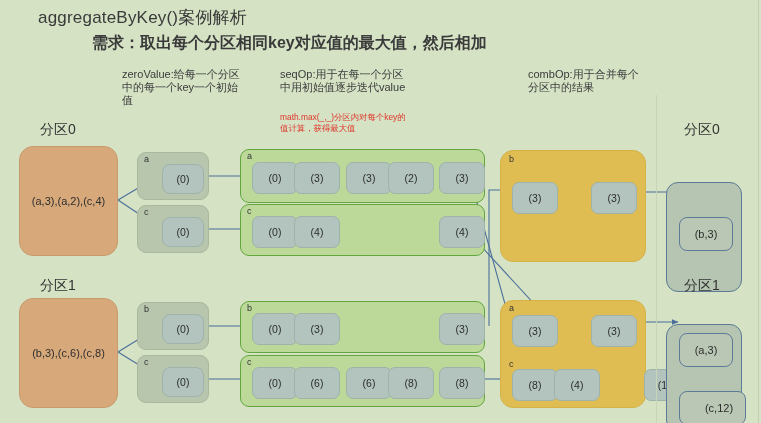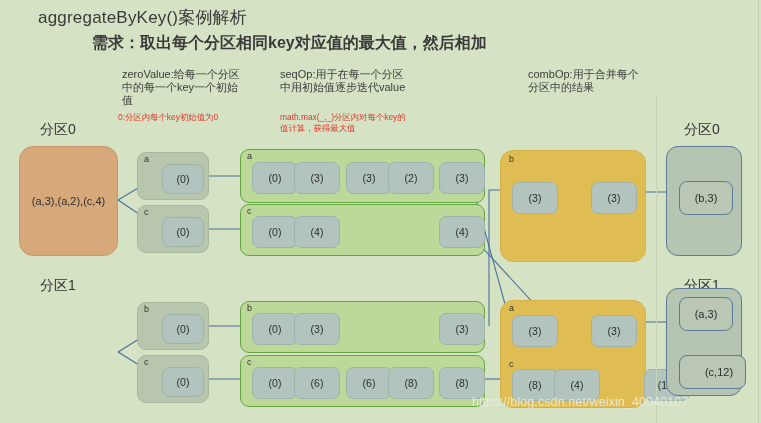--- a/index.html
+++ b/index.html
@@ -27,21 +27,21 @@
   .src{
     background:#d7a87a;border:1px solid #c89a6c;border-radius:14px;
     display:flex;align-items:center;justify-content:center;
     font-size:11px;color:#2f2f2f;
   }
 
   
   .grp-grey{background:#b9c6ae;border:1px solid #a9b79d;border-radius:9px;}
   .grp-green{background:#bcd99a;border:1.5px solid #63a63f;border-radius:9px;}
   .grp-yellow{background:#e0bd53;border:1px solid #d4b247;border-radius:13px;}
-  .grp-result{background:#b6c5b1;border:1.5px solid #5d7a96;border-radius:12px;}
+  .grp-result{background:#b6c5b1;border:1.5px solid #5d7a96;border-radius:12px;margin-top:36px;}
 
   .grp-label{position:absolute;left:6px;top:1px;font-size:9px;color:#333;}
 
   
   .cell{
     position:absolute;background:#b2c4bd;border:1px solid #9fb3ab;border-radius:7px;
     display:flex;align-items:center;justify-content:center;
     font-size:10.5px;color:#2d2d2d;
   }
   .cell.plain{border-radius:8px;}
@@ -109,31 +109,31 @@
       <path d="M645,192 L678,192"></path>
       <path d="M645,322 L678,322"></path>
       <path d="M645,382 L678,382"></path>
     </g>
   </svg>
 
   <div class="abs" id="title">aggregateByKey()案例解析</div>
   <div class="abs" id="subtitle">需求：取出每个分区相同key对应值的最大值，然后相加</div>
 
   <div class="abs note" style="left:122px;top:68px;width:122px;">zeroValue:给每一个分区中的每一个key一个初始值</div>
-  <div class="abs note-red" style="left:118px;top:112px;width:152px;">0:分区内每个key初始值为0</div>
 
   <div class="abs note-red" style="left:280px;top:112px;width:130px;">math.max(_,_)分区内对每个key的值计算，获得最大值</div>
   <div class="abs note" style="left:280px;top:68px;width:128px;">seqOp:用于在每一个分区中用初始值逐步迭代value</div>
 
   <div class="abs note" style="left:528px;top:68px;width:120px;">combOp:用于合并每个分区中的结果</div>
 
   <div class="abs pcap" style="left:40px;top:121px;">分区0</div>
   <div class="abs pcap" style="left:40px;top:277px;">分区1</div>
 
   <div class="abs src" style="left:19px;top:146px;width:99px;height:110px;">(a,3),(a,2),(c,4)</div>
+  <div class="abs src" style="left:19px;top:298px;width:99px;height:110px;">(b,3),(c,6),(c,8)</div>
 
   <div class="abs grp-grey" style="left:137px;top:152px;width:72px;height:48px;">
     <span class="grp-label">a</span>
     <div class="cell plain" style="left:24px;top:11px;width:40px;height:28px;">(0)</div>
   </div>
 
   <div class="abs grp-grey" style="left:137px;top:205px;width:72px;height:48px;">
     <span class="grp-label">c</span>
     <div class="cell plain" style="left:24px;top:11px;width:40px;height:28px;">(0)</div>
   </div>
@@ -204,15 +204,14 @@
   <div class="abs grp-result" style="left:666px;top:146px;width:76px;height:110px;">
     <div class="cell res" style="left:12px;top:34px;width:52px;height:32px;">(b,3)</div>
   </div>
 
   <div class="abs pcap" style="left:684px;top:277px;">分区1</div>
   <div class="abs grp-result" style="left:666px;top:288px;width:76px;height:108px;">
     <div class="cell res" style="left:12px;top:8px;width:52px;height:32px;">(a,3)</div>
     <div class="cell res" style="left:12px;top:66px;width:52px;height:32px;padding-left:13px;">(c,12)</div>
   </div>
 
-  <div class="abs" id="watermark">https://blog.csdn.net/weixin_40040107</div>
 
 </div>
 
 </body></html>

